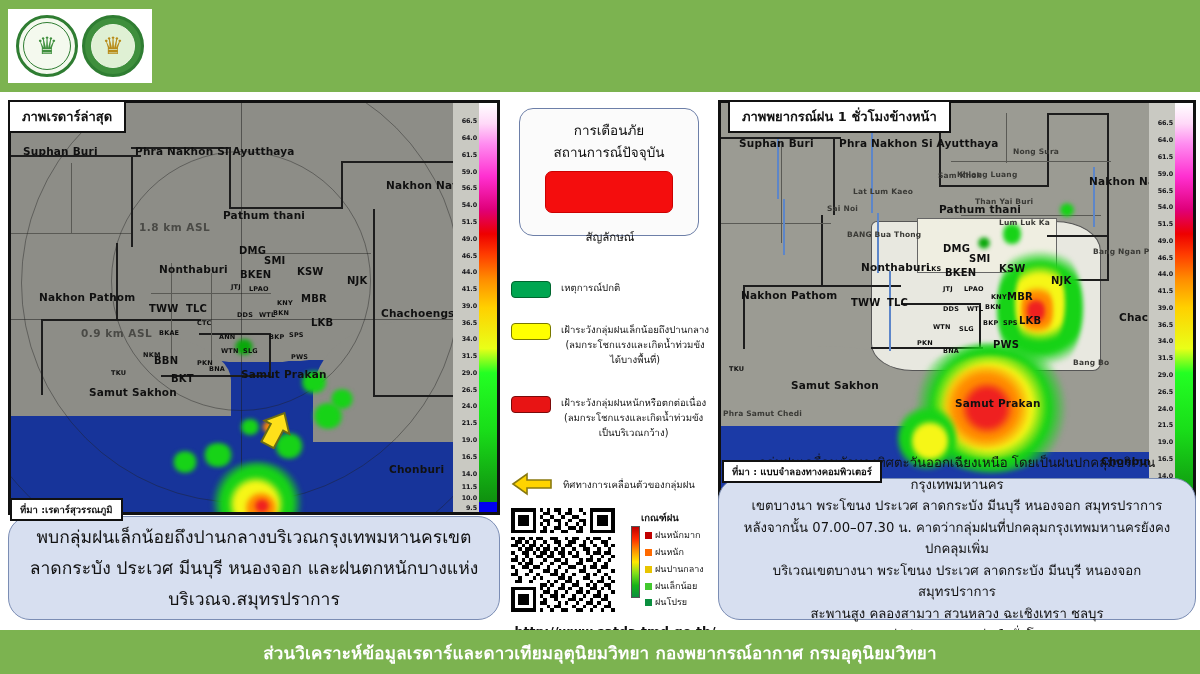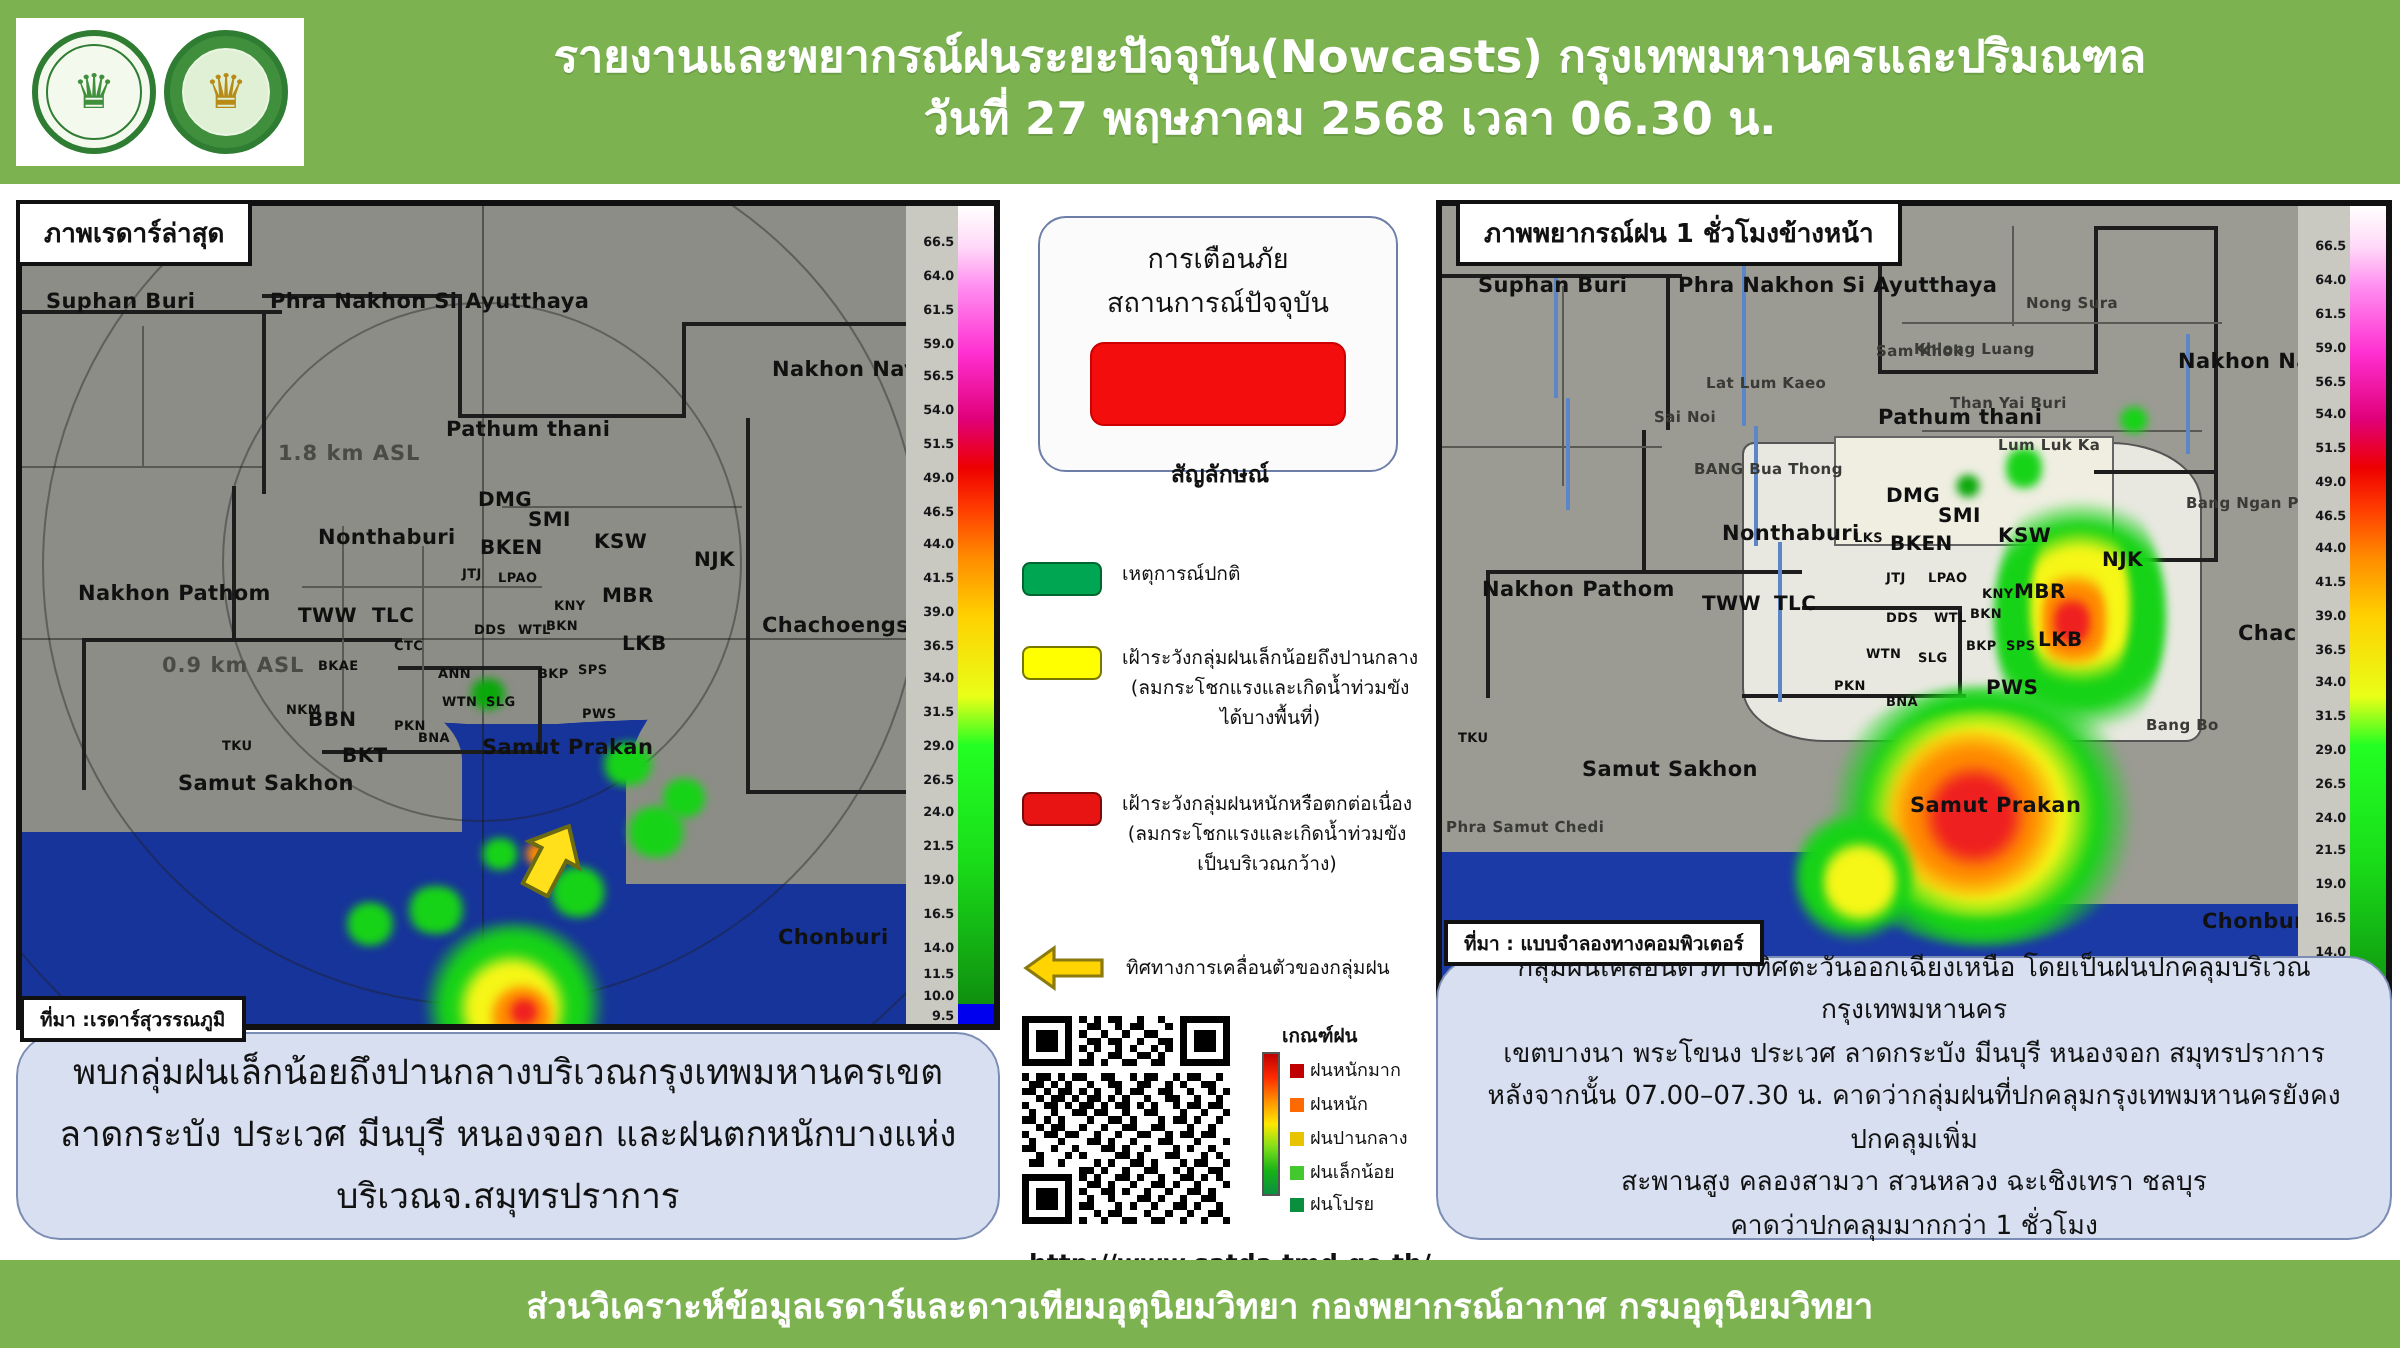--- a/index.html
+++ b/index.html
@@ -202,21 +202,21 @@
     background: #fbfbfb; border: 1.5px solid #6d7fa8; border-radius: 14px;
     text-align: center; padding-top: 10px;
   }
   #warn-box .wt { font-size: 13.5px; line-height: 22px; color: #111; font-weight: 400; }
   #warn-swatch {
     margin: 8px auto 0; width: 128px; height: 42px;
     background: #f40d0d; border: 1px solid #c00; border-radius: 7px;
   }
   #legend-title {
     position: absolute; left: 0; top: 128px; width: 210px;
-    text-align: center; font-size: 11.5px; color: #111; font-weight: 700;
+    text-align: center; font-size: 11.5px; color: #111; font-weight: 400;
   }
   .lg-row { position: absolute; left: 6px; width: 204px; display: flex; }
   .lg-sw {
     width: 40px; height: 17px; border: 1.5px solid #6b6b20; border-radius: 4px;
     flex: 0 0 auto; margin-top: 1px;
   }
   .lg-sw.green { background: #00a651; border-color: #00662f; }
   .lg-sw.yellow { background: #ffff00; border-color: #777700; }
   .lg-sw.red { background: #e81414; border-color: #7a0a0a; }
   .lg-tx {
@@ -261,24 +261,20 @@
     <div class="emblem">
       <div class="ring"></div>
         <div class="inner"></div>
         <div class="fig">♛</div>
     </div>
     <div class="emblem solid">
       <div class="ring"></div>
         <div class="inner"></div>
         <div class="fig">♛</div>
     </div>
-  </div>
-  <div id="title-wrap">
-    <div id="title-line1">รายงานและพยากรณ์ฝนระยะปัจจุบัน(Nowcasts) กรุงเทพมหานครและปริมณฑล</div>
-    <div id="title-line2">วันที่ 27 พฤษภาคม 2568  เวลา 06.30 น.</div>
   </div>
 </div>
 
 <div id="content"></div>
 
 <div class="radar-panel" id="panel-left">
   <div class="map-area">
 
     <div class="sea">
         <div class="sea-wave"></div>
@@ -852,19 +848,20 @@
   </div>
 </div>
 
 <div class="chip" id="chip-right">ภาพพยากรณ์ฝน 1 ชั่วโมงข้างหน้า</div>
 <div class="src-chip" id="src-right">ที่มา : แบบจำลองทางคอมพิวเตอร์</div>
 
 <div class="bubble" id="bubble-right">
   <p>กลุ่มฝนเคลื่อนตัวทางทิศตะวันออกเฉียงเหนือ โดยเป็นฝนปกคลุมบริเวณกรุงเทพมหานคร</p>
   <p>เขตบางนา พระโขนง ประเวศ ลาดกระบัง มีนบุรี หนองจอก สมุทรปราการ</p>
   <p>หลังจากนั้น 07.00–07.30 น. คาดว่ากลุ่มฝนที่ปกคลุมกรุงเทพมหานครยังคงปกคลุมเพิ่ม</p>
+  <p>บริเวณเขตบางนา พระโขนง ประเวศ ลาดกระบัง มีนบุรี หนองจอก สมุทรปราการ</p>
   <p>สะพานสูง คลองสามวา สวนหลวง ฉะเชิงเทรา ชลบุร</p>
   <p>คาดว่าปกคลุมมากกว่า 1 ชั่วโมง</p>
 </div>
 
 <div id="footer">
   <span>ส่วนวิเคราะห์ข้อมูลเรดาร์และดาวเทียมอุตุนิยมวิทยา  กองพยากรณ์อากาศ  กรมอุตุนิยมวิทยา</span>
 </div>
 
 </body></html>

